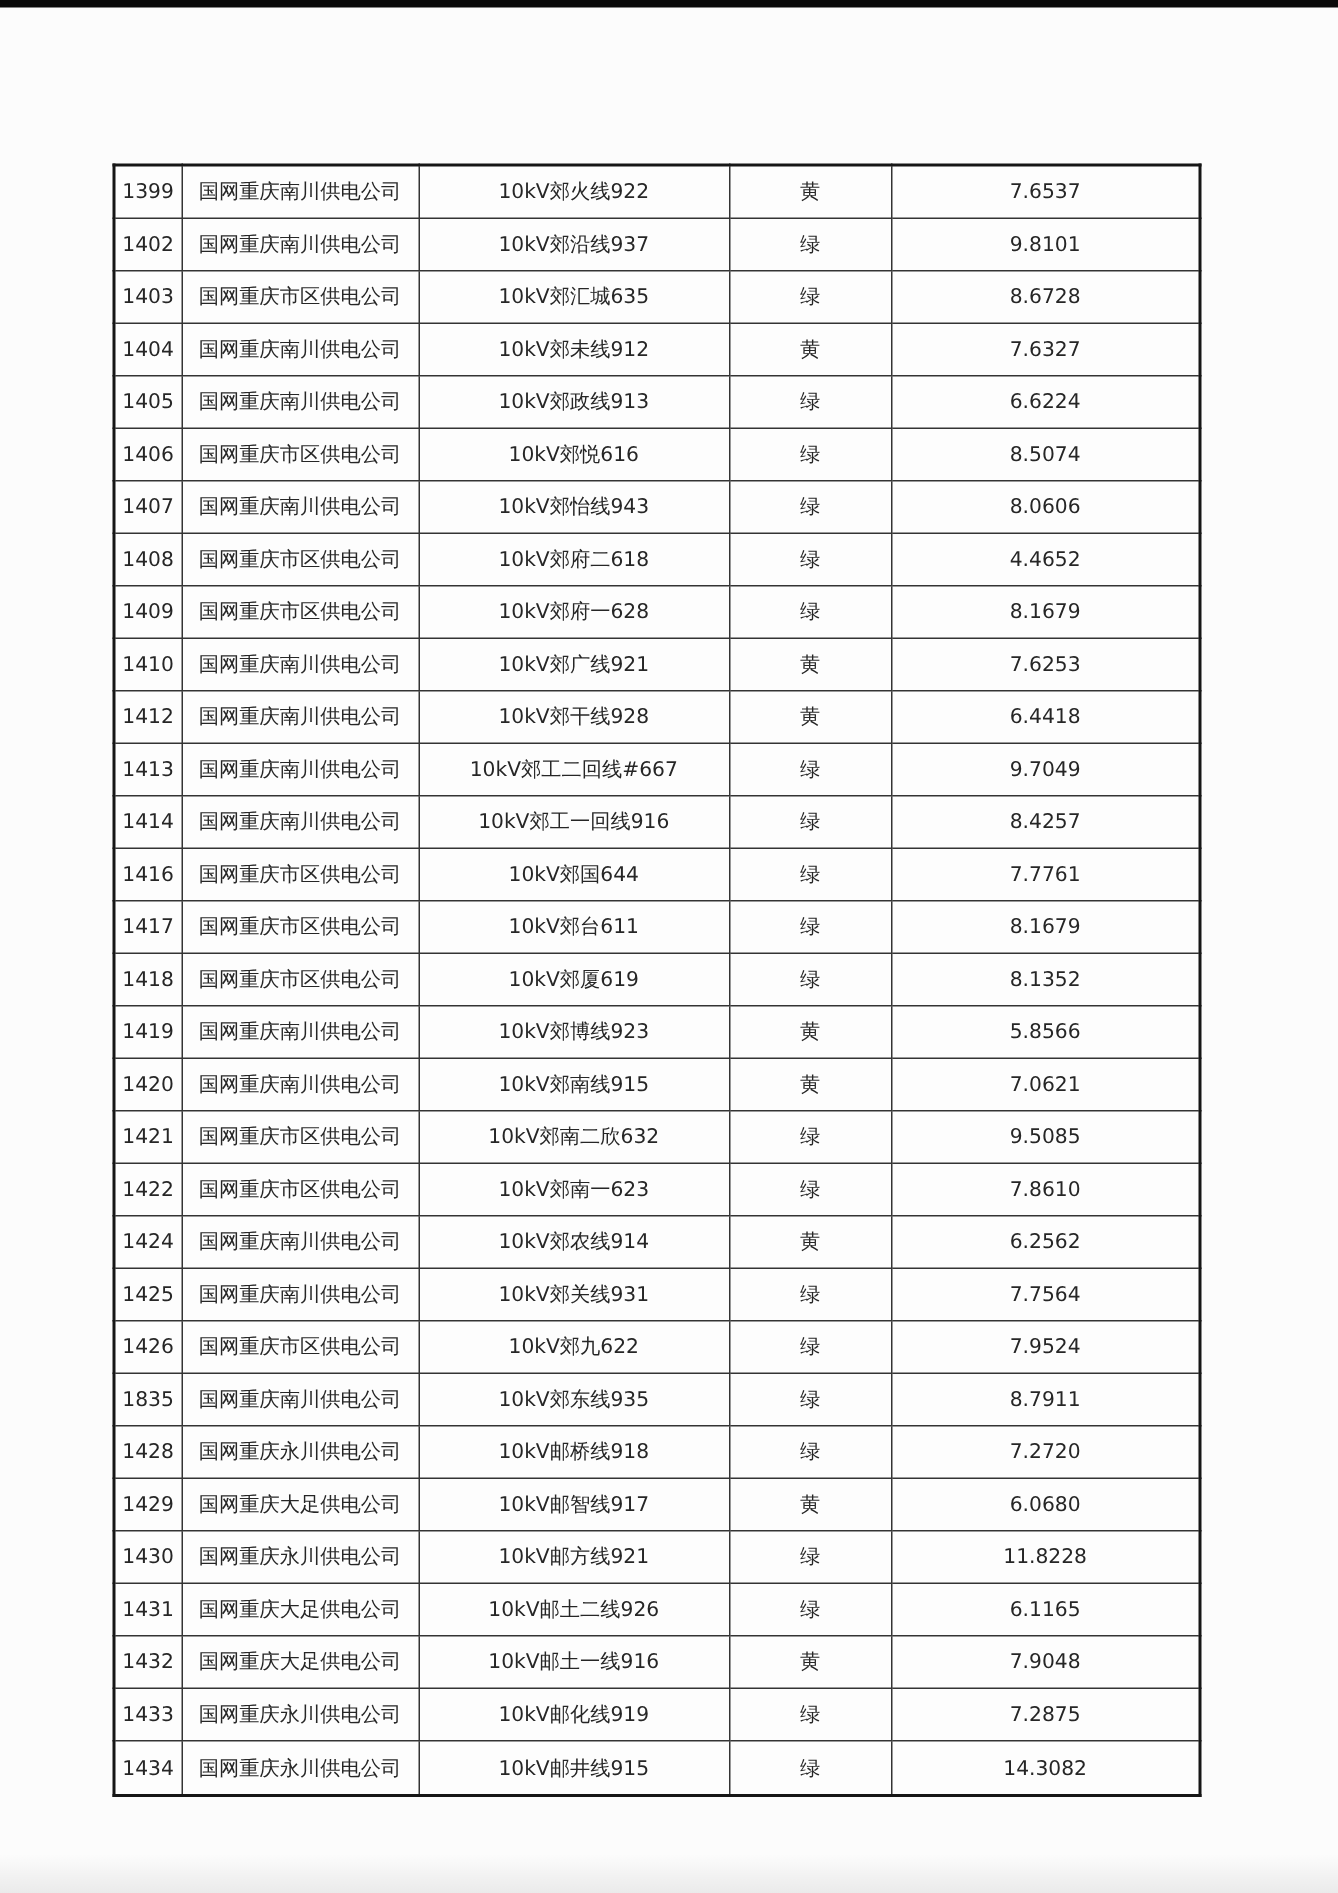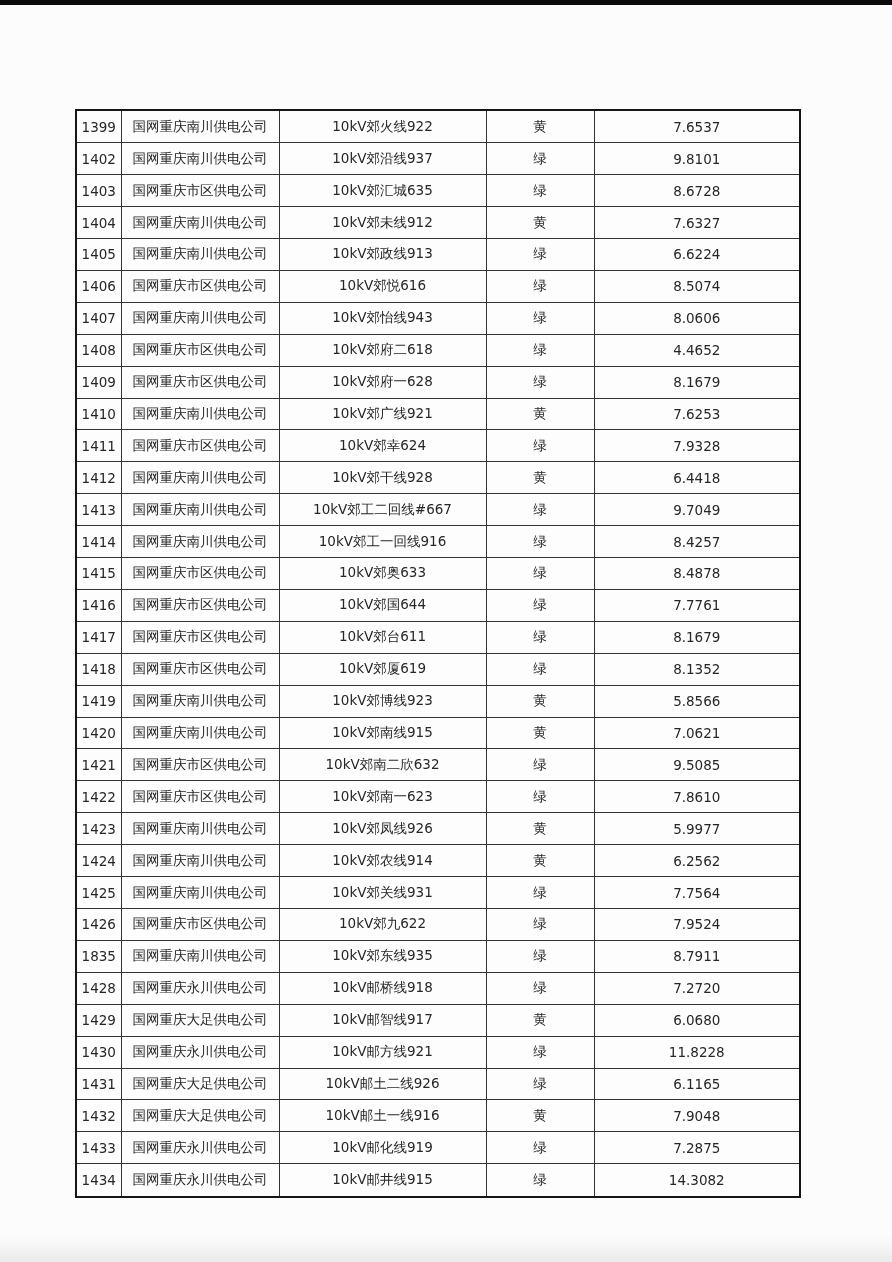--- a/index.html
+++ b/index.html
@@ -144,27 +144,20 @@
       </tr>
 
       <tr>
         <td>1410</td>
         <td>国网重庆南川供电公司</td>
         <td>10kV郊广线921</td>
         <td>黄</td>
         <td>7.6253</td>
       </tr>
 
-      <tr>
-        <td>1411</td>
-        <td>国网重庆市区供电公司</td>
-        <td>10kV郊幸624</td>
-        <td>绿</td>
-        <td>7.9328</td>
-      </tr>
 
       <tr>
         <td>1412</td>
         <td>国网重庆南川供电公司</td>
         <td>10kV郊干线928</td>
         <td>黄</td>
         <td>6.4418</td>
       </tr>
 
       <tr>
@@ -176,27 +169,20 @@
       </tr>
 
       <tr>
         <td>1414</td>
         <td>国网重庆南川供电公司</td>
         <td>10kV郊工一回线916</td>
         <td>绿</td>
         <td>8.4257</td>
       </tr>
 
-      <tr>
-        <td>1415</td>
-        <td>国网重庆市区供电公司</td>
-        <td>10kV郊奥633</td>
-        <td>绿</td>
-        <td>8.4878</td>
-      </tr>
 
       <tr>
         <td>1416</td>
         <td>国网重庆市区供电公司</td>
         <td>10kV郊国644</td>
         <td>绿</td>
         <td>7.7761</td>
       </tr>
 
       <tr>
@@ -240,27 +226,20 @@
       </tr>
 
       <tr>
         <td>1422</td>
         <td>国网重庆市区供电公司</td>
         <td>10kV郊南一623</td>
         <td>绿</td>
         <td>7.8610</td>
       </tr>
 
-      <tr>
-        <td>1423</td>
-        <td>国网重庆南川供电公司</td>
-        <td>10kV郊凤线926</td>
-        <td>黄</td>
-        <td>5.9977</td>
-      </tr>
 
       <tr>
         <td>1424</td>
         <td>国网重庆南川供电公司</td>
         <td>10kV郊农线914</td>
         <td>黄</td>
         <td>6.2562</td>
       </tr>
 
       <tr>

